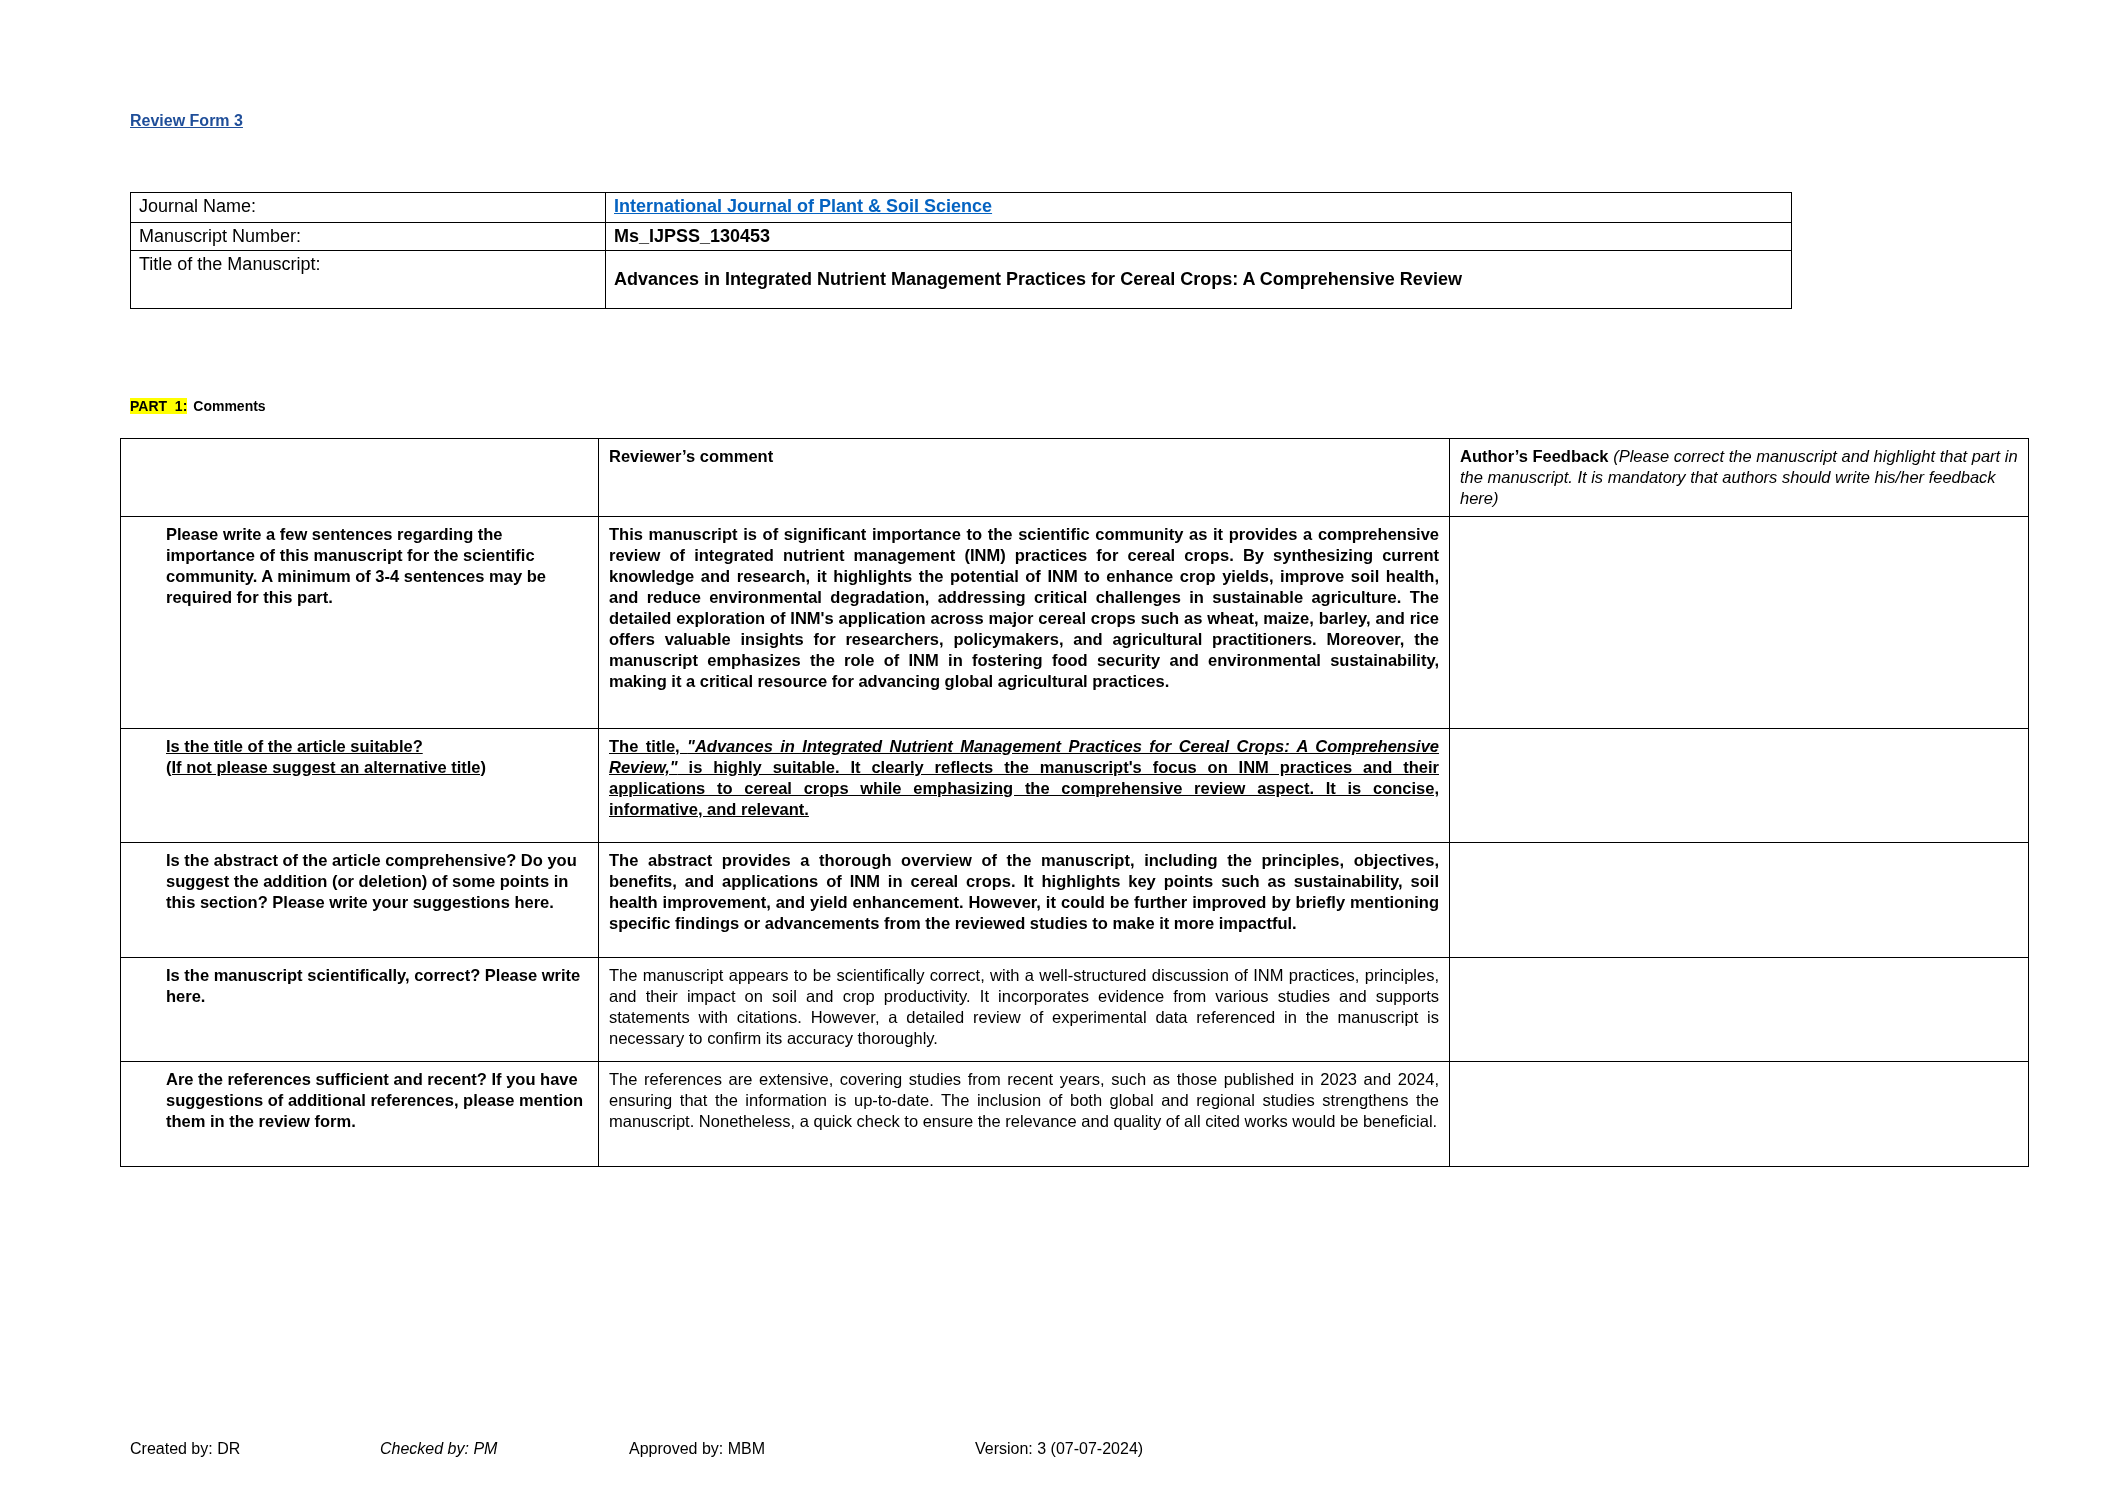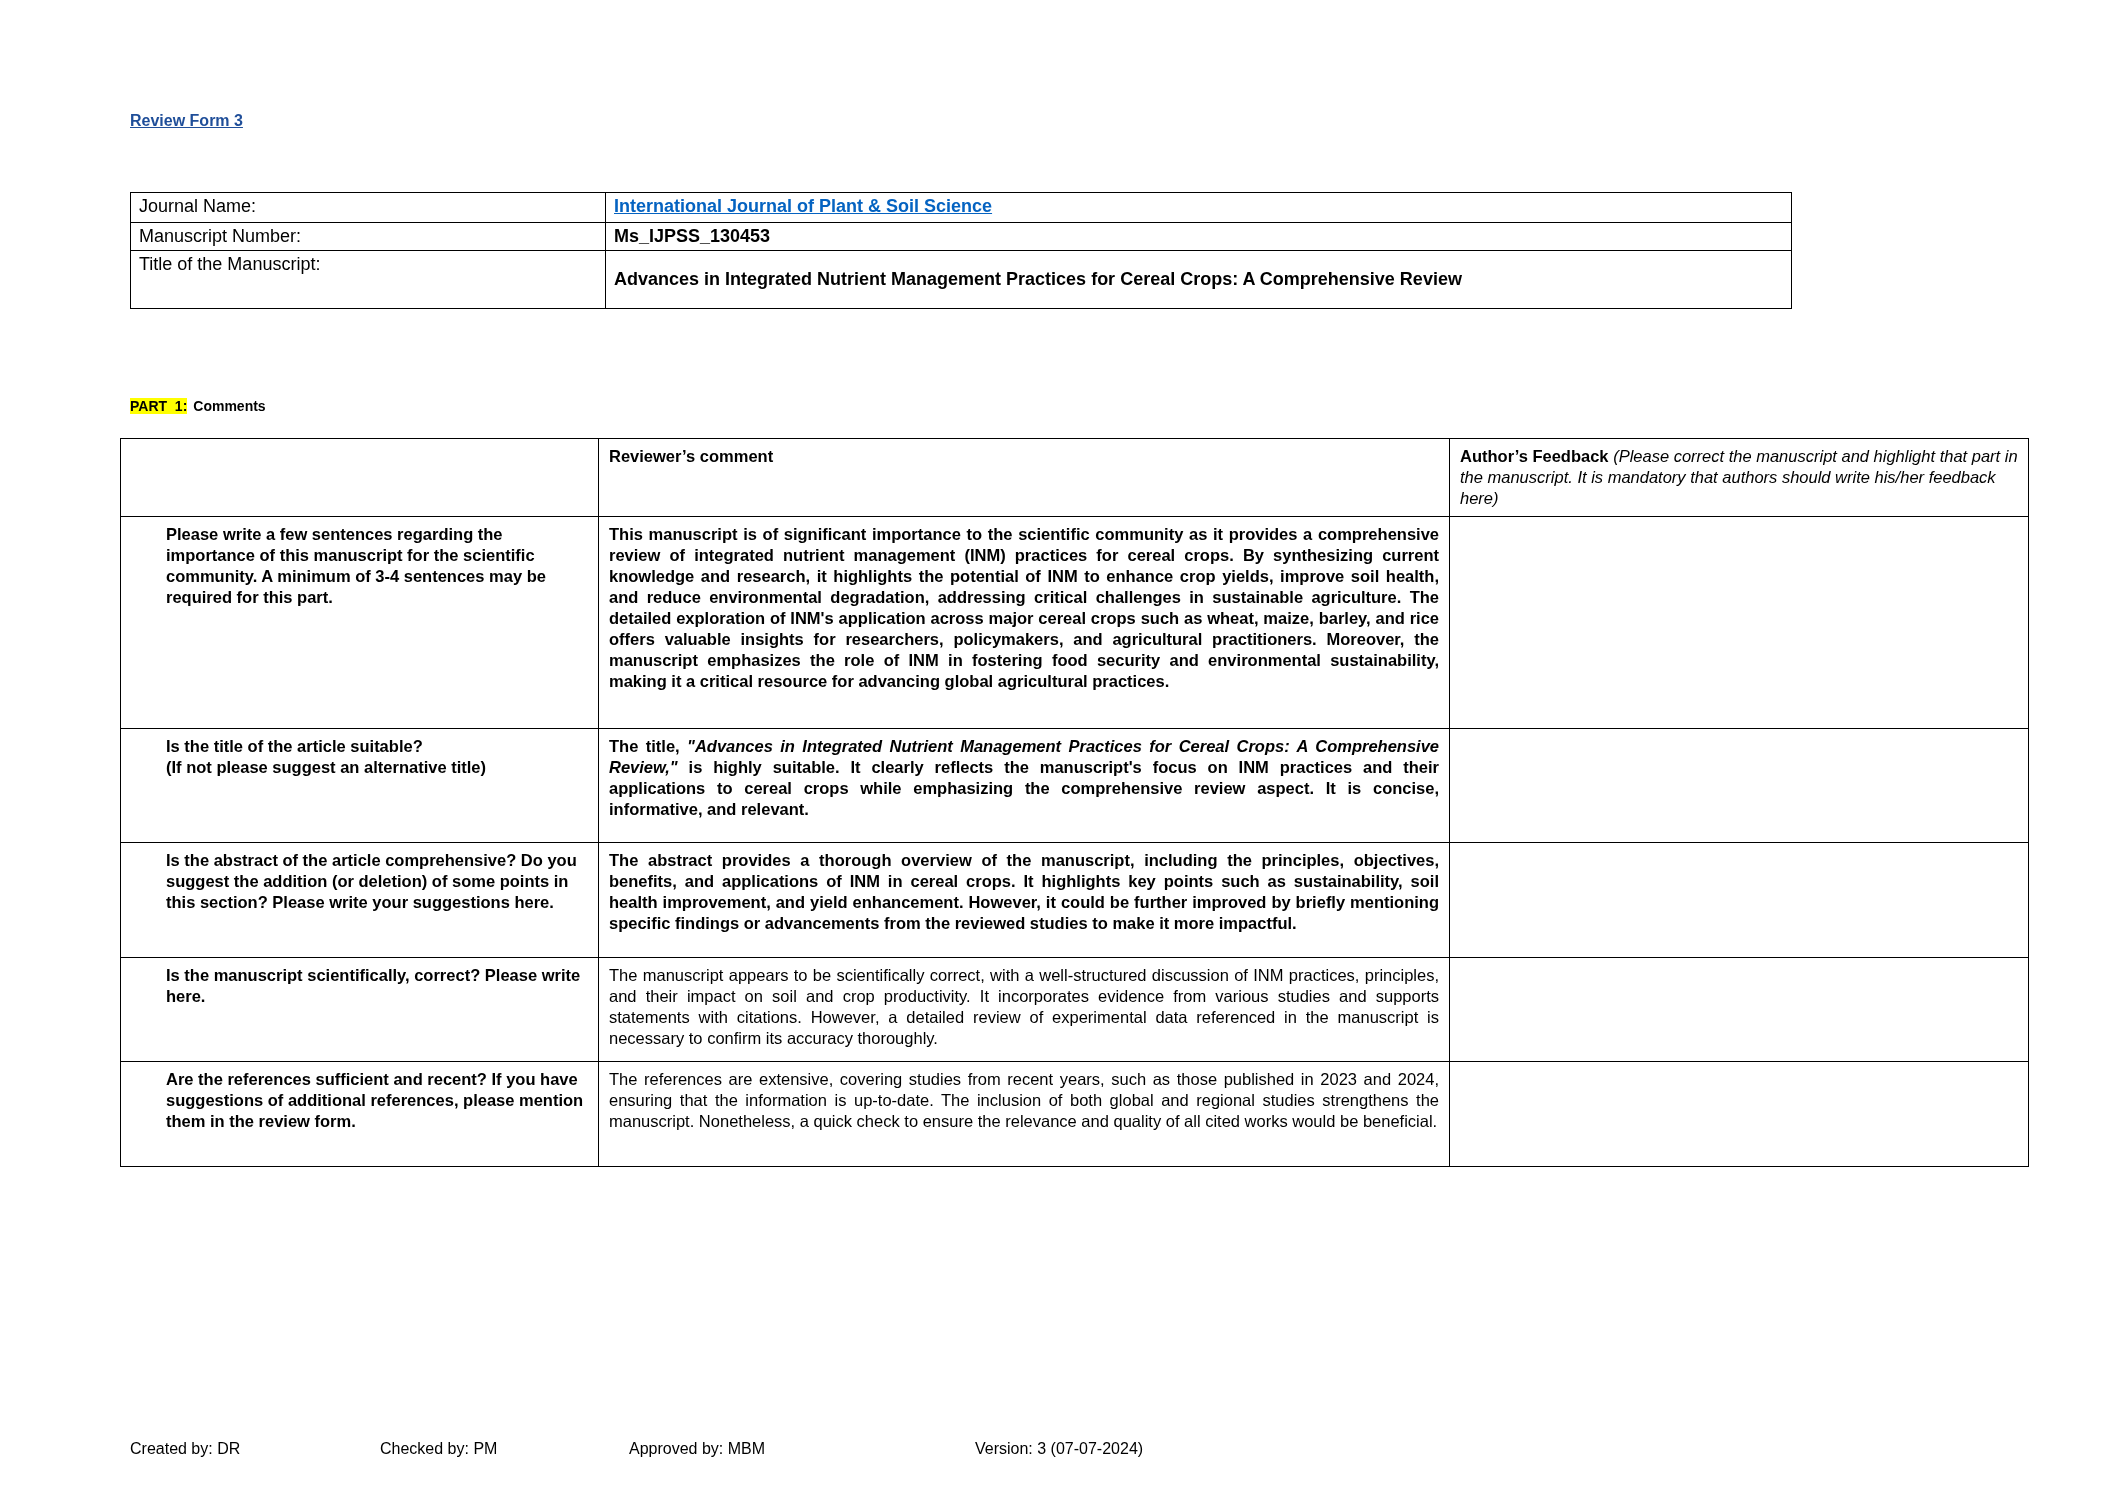--- a/index.html
+++ b/index.html
@@ -31,35 +31,35 @@
   .part1{position:absolute;left:130px;top:398px;font-size:14px;font-weight:bold;}
   .hl{background:var(--highlight);white-space:pre;}
   .part1 .part1-title{margin-left:6px;}
 
   
   .comments-table{position:absolute;left:120px;top:438px;width:1908px;
     border-collapse:collapse;table-layout:fixed;border-radius:21px;}
   .comments-table td{border:1px solid var(--border);vertical-align:top;
     font-size:16.5px;line-height:21px;}
   .c1{width:478px;}.c2{width:851px;}.c3{width:579px;}
-  .h-head{height:62px;}.h0{height:212px;padding-left:9px;}.h1{height:114px;}
+  .h-head{height:62px;}.h0{height:212px;padding-left:9px;}.h1{height:114px;text-decoration:underline;}
   .h2{height:115px;}.h3{height:104px;}.h4{height:105px;}
   .qcell{padding:7px 14px 7px 45px;font-weight:bold;white-space:pre-line;}
   .ccell{padding:7px 10px;}
   .fcell{padding:7px 10px;}
   .just{text-align:justify;}
   .th{font-weight:bold;}
   .ital{font-style:italic;}
   .i{font-style:italic;font-weight:normal;}
   .b{font-weight:bold;}
 
   
   .footer-item{position:absolute;top:1440px;font-size:16px;}
   .f-created{left:130px;}
-  .f-checked{left:380px;}
+  .f-checked{left:380px;font-style:italic;}
   .f-approved{left:629px;}
   .f-version{left:975px;}
 </style>
 </head>
 <body>
 
 <div class="page">
 
   <h1 class="doc-title">Review Form 3</h1>
 

